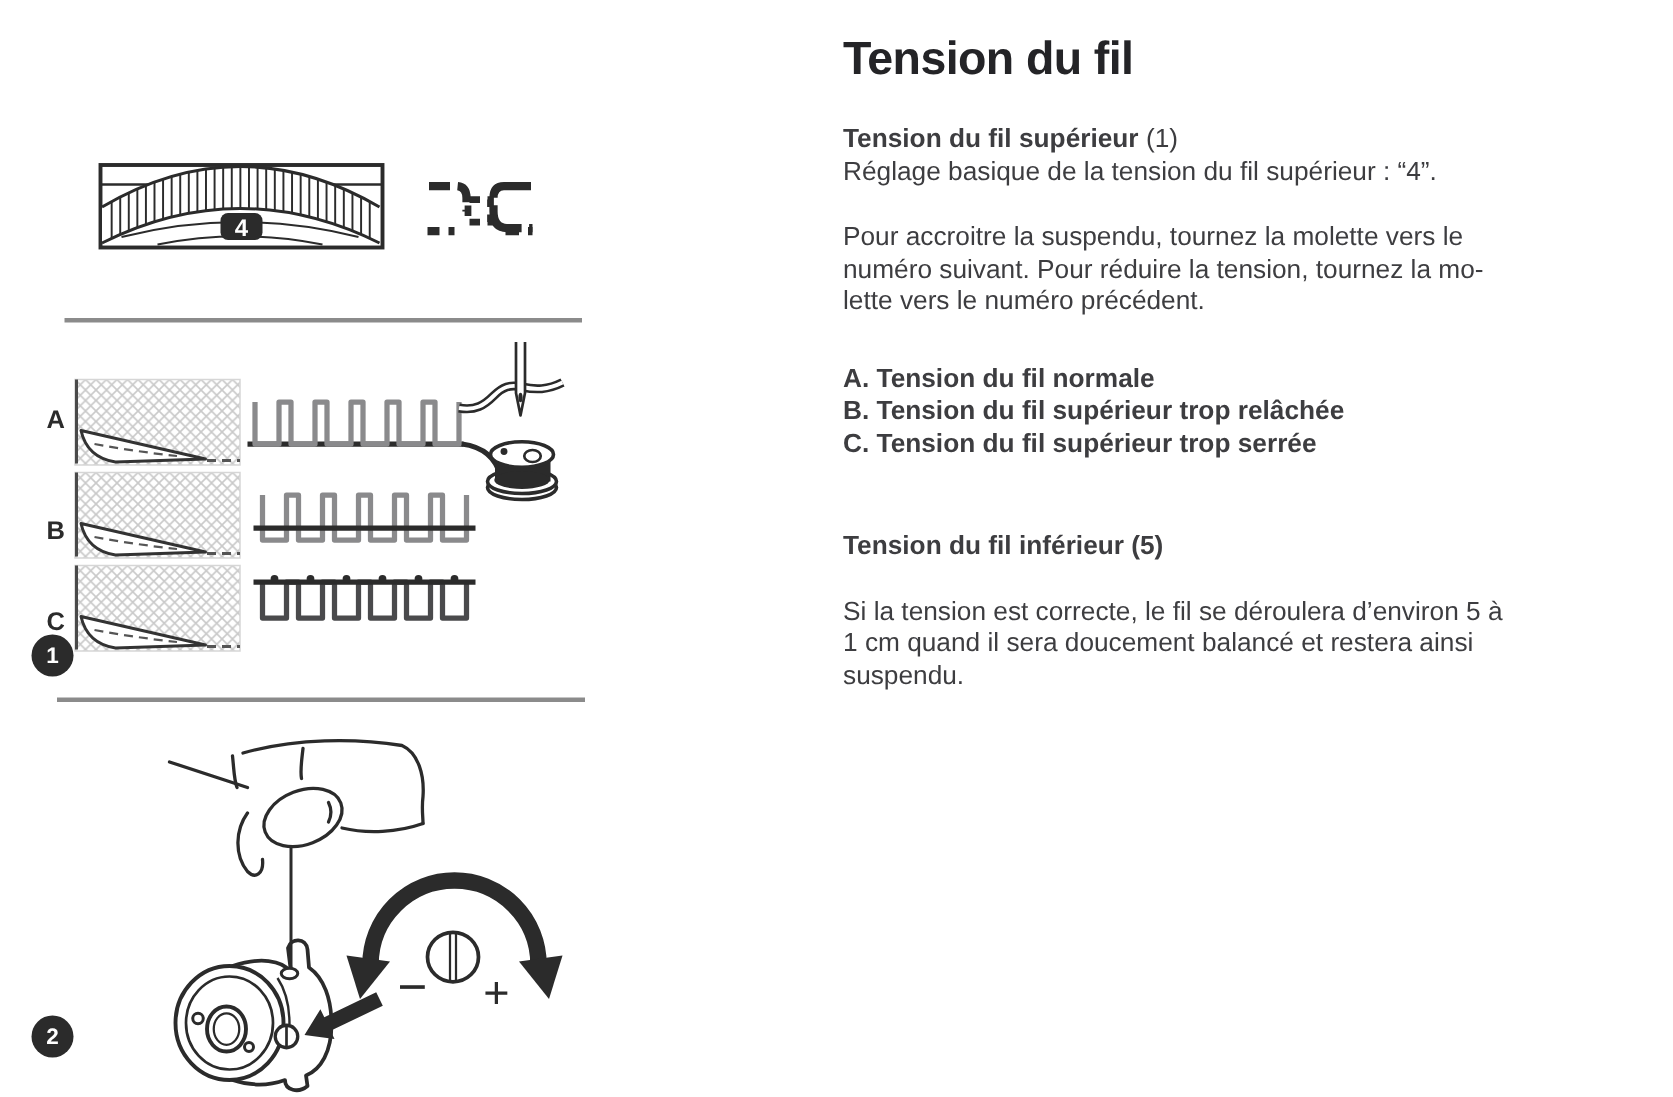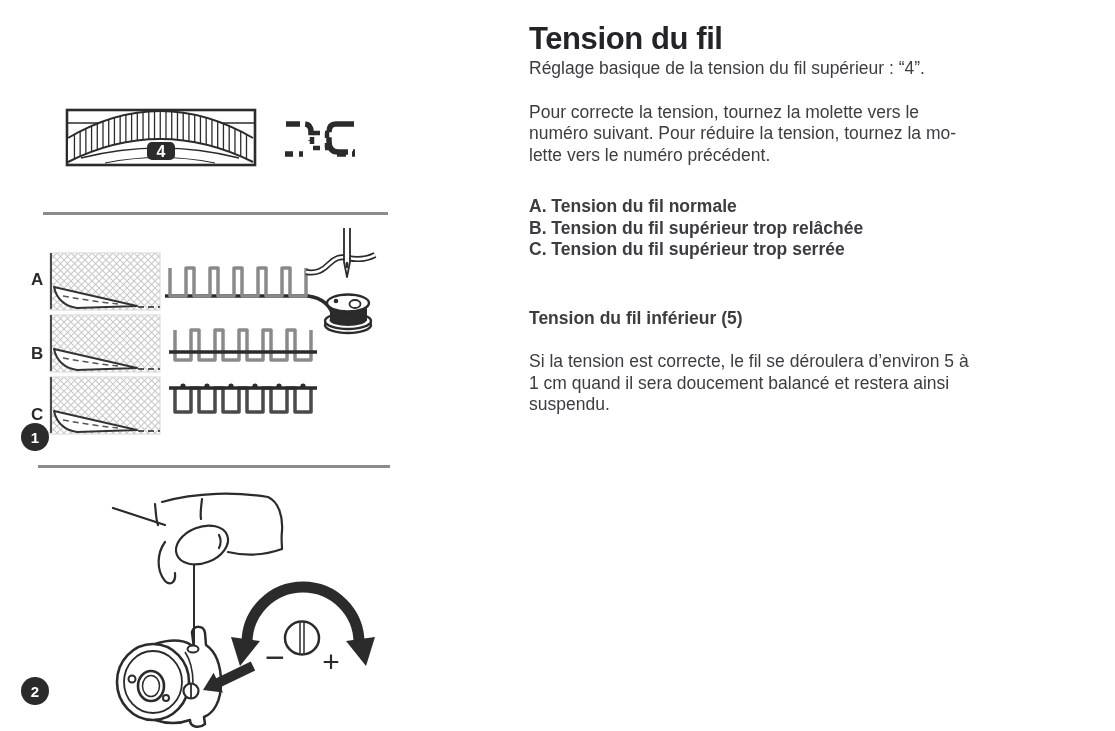--- a/index.html
+++ b/index.html
@@ -15,21 +15,21 @@
   .divider.d2{left:38px;top:465px;width:352px;}
   .badge{
     position:absolute;width:28px;height:28px;border-radius:50%;
     background:#2b2b2b;color:#ffffff;font-size:15px;font-weight:bold;
     display:flex;align-items:center;justify-content:center;line-height:1;
   }
   .badge.b1{left:21px;top:423px;}
   .badge.b2{left:21px;top:677px;}
   svg{display:block;}
   
-  .right-col{position:absolute;left:529px;top:20px;width:548px;}
+  .right-col{position:absolute;left:562px;top:20px;width:548px;}
   .right-col h1{
     margin:0;font-size:31px;font-weight:bold;color:#242427;
     letter-spacing:-0.4px;line-height:38px;
   }
   .right-col p{
     margin:0;font-size:17.5px;line-height:21.5px;color:#3d3d40;
     white-space:pre-line;
   }
   .h2{font-weight:bold;color:#2e2e31;}
   .h2 .reg{font-weight:normal;color:#3d3d40;}
@@ -223,22 +223,23 @@
     <text x="246" y="186" text-anchor="middle" font-size="30" fill="#2b2b2b">+</text>
   </svg>
 
   <div class="badge b2">
     <span>2</span>
   </div>
 
   <div class="right-col">
     <h1>Tension du fil</h1>
 
+    <p class="h2 mt-title"><span>Tension du fil supérieur</span><span class="reg"> (1)</span></p>
     <p class="mt0">Réglage basique de la tension du fil supérieur : “4”.</p>
-    <p class="gap">Pour correcte la tension, tournez la molette vers le
+    <p class="gap">Pour accroitre la suspendu, tournez la molette vers le
 numéro suivant. Pour réduire la tension, tournez la mo-
 lette vers le numéro précédent.</p>
     <p class="gap2">A. Tension du fil normale
 B. Tension du fil supérieur trop relâchée
 C. Tension du fil supérieur trop serrée</p>
 
     <p class="h2 gap3">Tension du fil inférieur (5)</p>
     <p class="gap">Si la tension est correcte, le fil se déroulera d’environ 5 à
 1 cm quand il sera doucement balancé et restera ainsi
 suspendu.</p>

